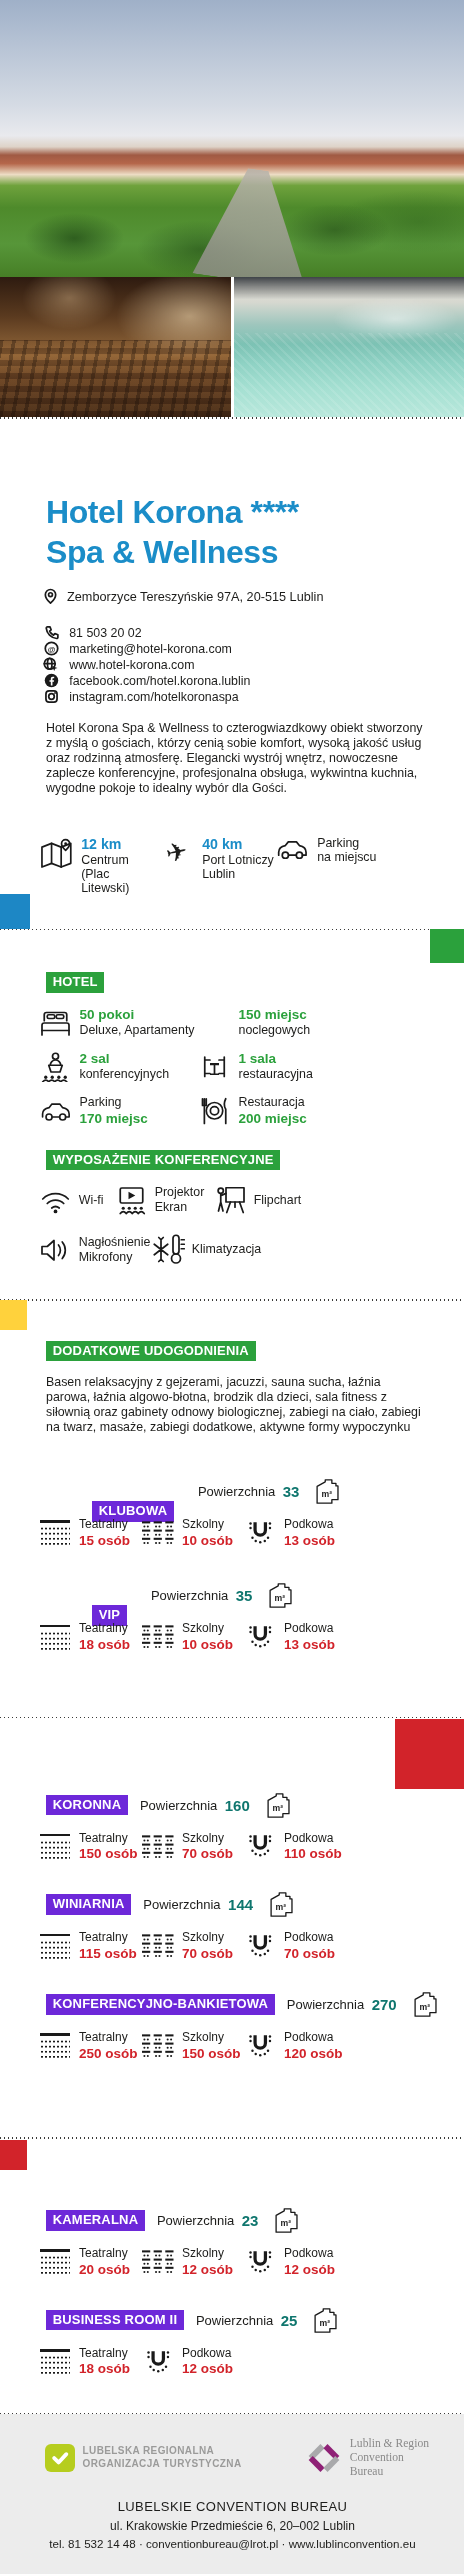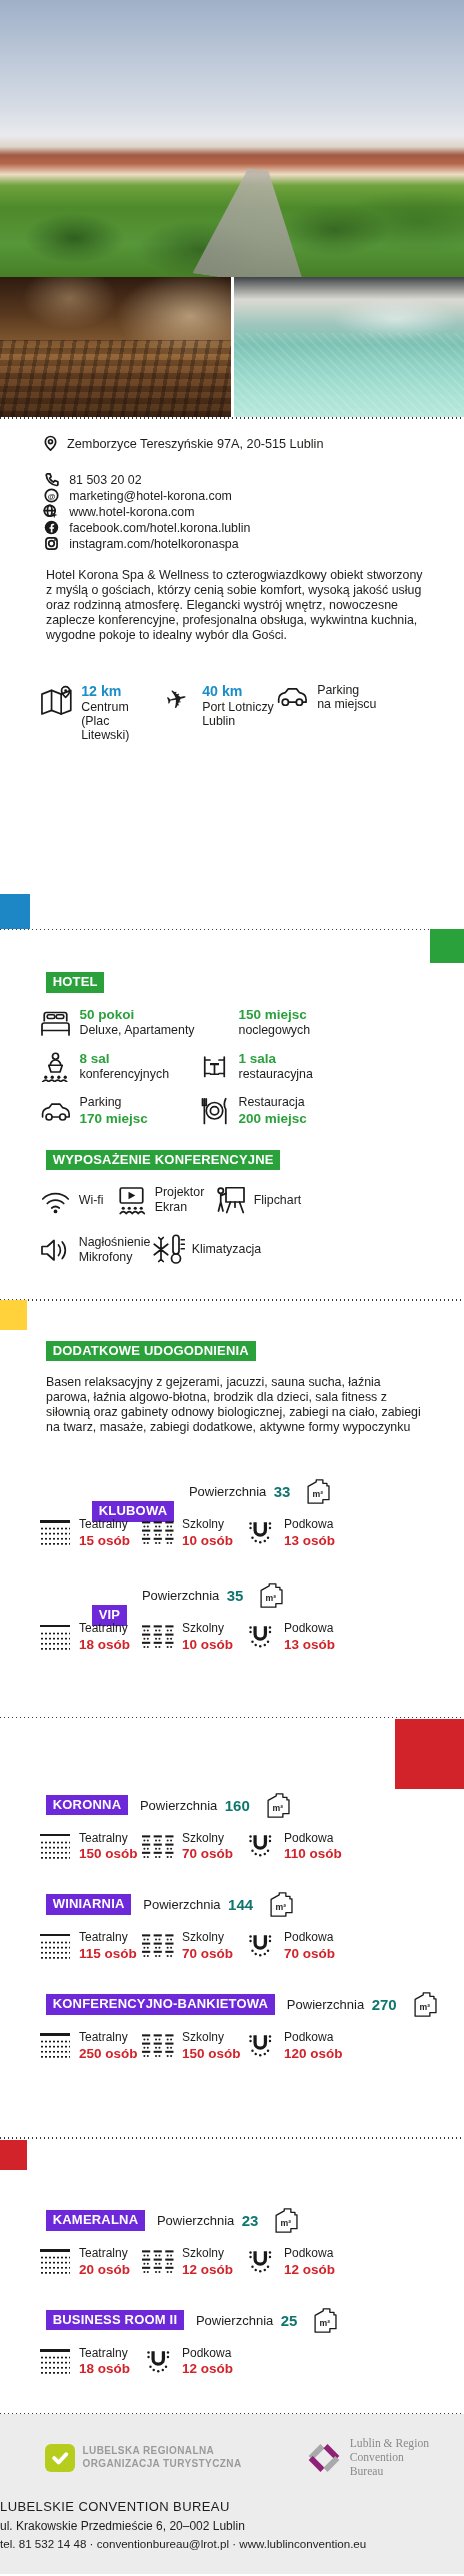--- a/index.html
+++ b/index.html
@@ -94,21 +94,21 @@
   .equip.r1 { grid-template-columns:76px 99px 1fr; }
   .equip.r2 { margin-top:13.5px; grid-template-columns:113px 1fr; }
   .eq-item { display:flex; gap:6.7px; align-items:center; min-height:36px; }
   .eicon { width:33px; flex:0 0 33px; }
   .eicon[data-icon="wifi"] > .ic-wifi, .eicon[data-icon="projector"] > .ic-projector,
   .eicon[data-icon="flipchart"] > .ic-flipchart, .eicon[data-icon="sound"] > .ic-sound,
   .eicon[data-icon="aircon"] > .ic-aircon { display:inline-block; }
   .eq-item .l { font-size:12.4px; line-height:15px; }
 
   
-  .sec-amen .badge { margin:40px 3px 0 46px; }
+  .sec-amen .badge { margin:40px 12px 0 46px; }
   .amen-text { margin:13.5px 46px 0; width:381px; font-size:12.4px; line-height:15px; }
 
   
   .rooms { }
   .room { margin-left:46px; }
   .room + .room { margin-top:31.5px; }
   .sec-amen .room:first-of-type { margin-top:42px; }
   .sec-rooms2 .room:first-of-type { margin-top:72px; }
   .sec-rooms2 .room + .room { margin-top:27px; }
   .sec-rooms3 .room:first-of-type { margin-top:67px; }
@@ -129,41 +129,45 @@
   .layout .per { color:#d2232a; font-size:13.5px; font-weight:700; line-height:16.5px; }
 
   
   .footer { height:160px; background:#ececec; }
   .logos { display:flex; justify-content:space-between; align-items:center; padding:22.5px 36px 0 45px; }
   .lrot { display:flex; align-items:center; gap:7.5px; }
   .lrot-mark { width:30px; height:28.5px; background:#b6cd1e; border-radius:6px; display:flex; align-items:center; justify-content:center; }
   .lrot-text { color:#9b9b9a; font-weight:700; font-size:10px; line-height:12.7px; letter-spacing:0.4px; }
   .lrcb { display:flex; align-items:center; gap:9px; }
   .lrcb-text { color:#8a8a8a; font-family:"Liberation Serif", serif; font-size:11.6px; line-height:14.2px; }
-  .bureau { text-align:left; margin-top:18px; }
+  .bureau { text-align:center; margin-top:18px; }
   .bureau .nm { font-size:13px; letter-spacing:0.4px; line-height:19.5px; }
   .bureau .ad { font-size:12px; line-height:18px; }
   .bureau .ct { font-size:11.6px; line-height:18px; }
 
   svg .st { fill:none; stroke:#1a1a1a; stroke-width:2.3; stroke-linecap:round; stroke-linejoin:round; }
 </style>
 </head>
 <body>
 
 <div class="page">
 
   <div class="hero"></div>
   <div class="photo-row">
     <div class="photo conference"></div>
     <div class="photo pool"></div>
   </div>
 
   <div class="dotted"></div>
 
   <section class="sec-header">
+    <h1 class="title">
+      <span>Hotel Korona ****</span><br>
+      <span>Spa &amp; Wellness</span>
+    </h1>
     <div class="addr-row">
       <span class="cicon" data-icon="pin" style="width:15px;flex-basis:15px;">
         <svg width="15" height="17" viewBox="0 0 20 23" style="display:inline-block">
             <path class="st" stroke-width="1.9" d="M10 2 a7 7 0 0 1 7 7 c0 5.2 -7 11.5 -7 11.5 S3 14.2 3 9 a7 7 0 0 1 7 -7 z"></path>
             <circle class="st" stroke-width="1.9" cx="10" cy="9" r="2.6"></circle>
           </svg>
       </span>
       <span>Zemborzyce Tereszyńskie 97A, 20-515 Lublin</span>
     </div>
 
@@ -322,21 +326,21 @@
               <path class="st" d="M13 19 h18 l-3 9 h-12 z"></path>
               <circle cx="9" cy="35" r="2.2" fill="#1a1a1a"></circle>
               <circle cx="17.7" cy="35" r="2.2" fill="#1a1a1a"></circle>
               <circle cx="26.4" cy="35" r="2.2" fill="#1a1a1a"></circle>
               <circle cx="35" cy="35" r="2.2" fill="#1a1a1a"></circle>
               <path class="st" stroke-width="1.8" d="M5 41 q4 -4.5 8 0 M13 41 q4 -4.5 8 0 M21 41 q4 -4.5 8 0 M29 41 q4 -4.5 8 0"></path>
             </svg>
 
           </span>
           <span>
-            <span class="l" style="display:block" data-accent="true">8 sal</span>
+            <span class="l" style="display:block" data-accent="true">2 sal</span>
             <span class="l" style="display:block" data-accent="false">konferencyjnych</span>
           </span>
         </div>
         <div class="fact">
           <span class="ficon" data-icon="table">
 
             <svg class="ic-table" width="33" height="31.5" viewBox="0 0 44 42">
               <path class="st" d="M9 8 v26 M9 12 h7 M9 30 h7"></path>
               <path class="st" d="M35 8 v26 M28 12 h7 M28 30 h7"></path>
               <rect x="16" y="16" width="12" height="3" fill="#1a1a1a"></rect>

